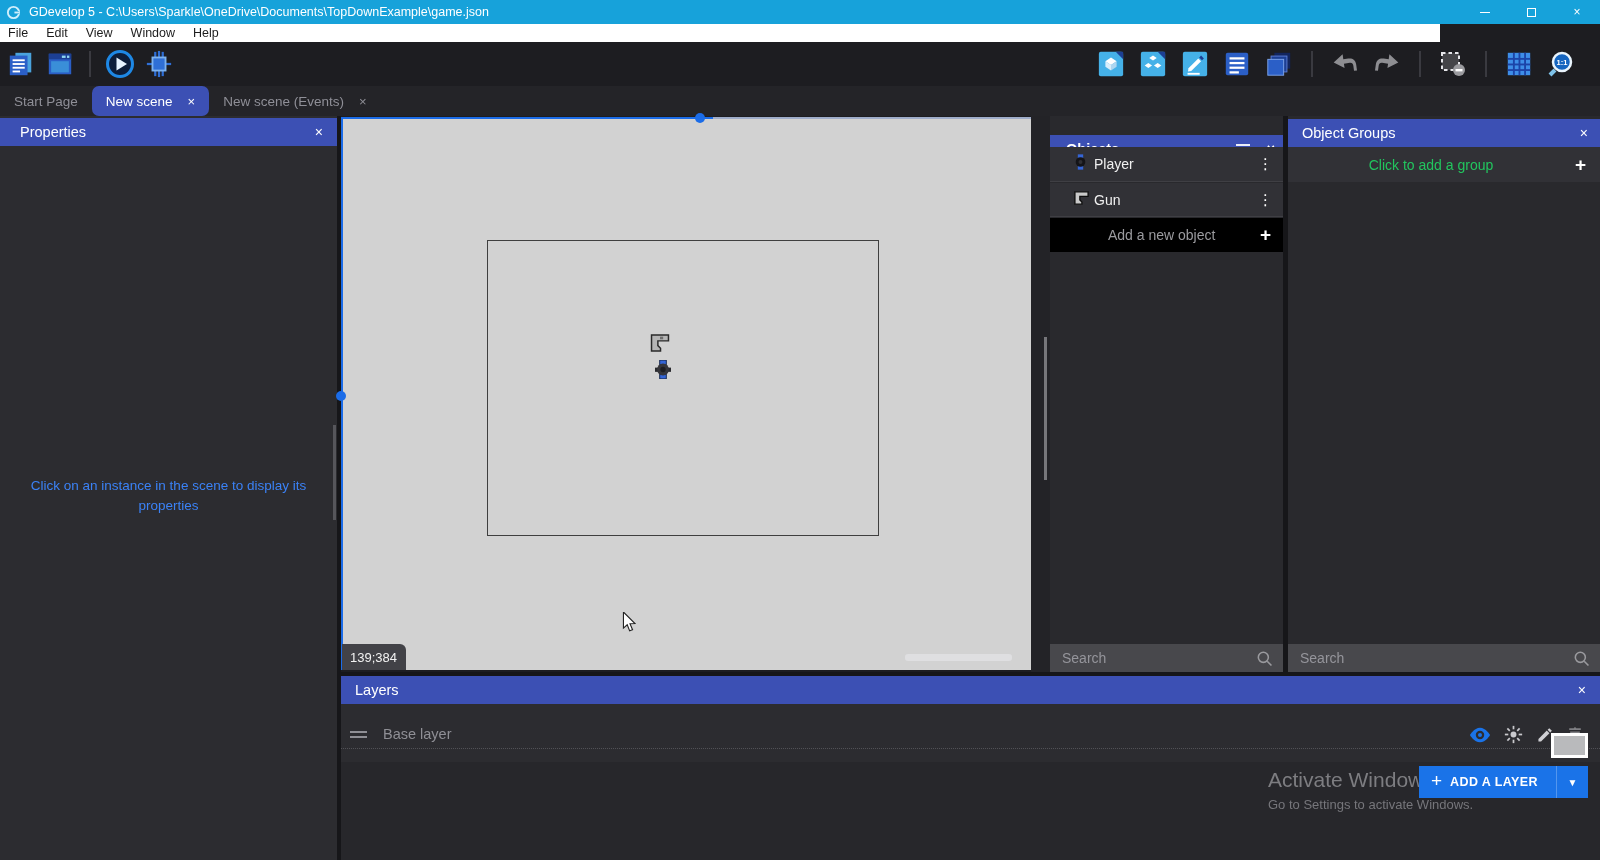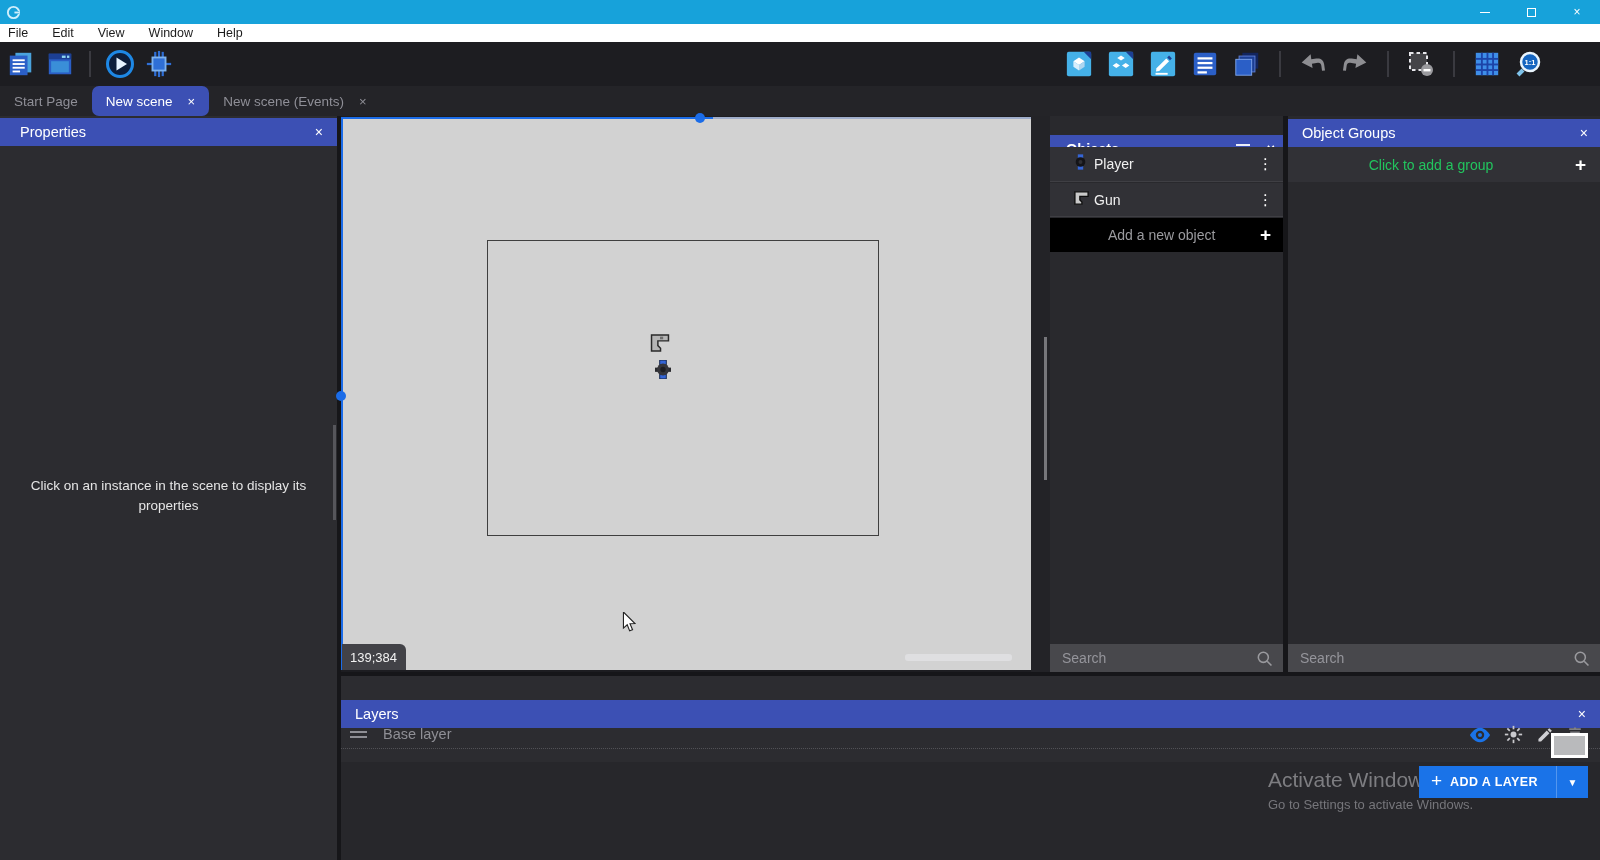--- a/index.html
+++ b/index.html
@@ -10,44 +10,44 @@
   
   .titlebar{position:absolute;left:0;top:0;width:1600px;height:24px;background:#17a2da;display:flex;align-items:center;color:#fff;}
   .titlebar .logo{margin:0 8px 0 6px;display:flex;align-items:center;}
   .titlebar .title{font-size:12.5px;}
   .win-controls{position:absolute;right:0;top:0;height:24px;display:flex;}
   .win-btn{width:46px;height:24px;display:flex;align-items:center;justify-content:center;color:#fff;font-size:12px;}
   .win-btn .sq{display:inline-block;width:9px;height:9px;border:1px solid #fff;}
   .win-btn .bar{display:inline-block;width:10px;height:1px;background:#fff;}
 
   
-  .menubar{position:absolute;left:0;top:24px;width:1600px;height:18px;background:#fff;display:flex;align-items:center;padding-left:8px;gap:24px;}
+  .menubar{position:absolute;left:0;top:24px;width:1440px;height:18px;background:#fff;display:flex;align-items:center;padding-left:8px;gap:18px;}
   .menu-item{font-size:12.5px;color:#1c1c1c;}
 
   
   .toolbar{position:absolute;left:0;top:42px;width:1600px;height:44px;background:#1d1d21;display:flex;align-items:center;}
   .tb-left{display:flex;align-items:center;gap:9px;padding-left:6px;}
-  .tb-right{display:flex;align-items:center;gap:12px;margin-left:auto;padding-right:56px;}
+  .tb-right{display:flex;align-items:center;gap:12px;margin-left:auto;padding-right:24px;}
   .tb-sep{width:2px;height:26px;background:#3a3a40;margin:0 5px;}
   .tb-icon{width:30px;height:30px;display:flex;align-items:center;justify-content:center;}
 
   
   .tabbar{position:absolute;left:0;top:86px;width:1600px;height:30px;background:#242428;display:flex;}
   .tab{height:30px;display:flex;align-items:center;padding:0 14px;font-size:13.5px;color:#8f8f97;}
   .tab.active{background:#3c50b4;color:#fff;border-radius:7px;}
   .tab .tab-x{margin-left:15px;font-size:13px;}
 
   
-  .panel-header{height:28px;background:#3c50b4;color:#fff;display:flex;align-items:center;font-size:14.5px;margin-top:24px;}
+  .panel-header{height:28px;background:#3c50b4;color:#fff;display:flex;align-items:center;font-size:14.5px;}
   .hdr-x{font-size:14px;color:#fff;}
 
   
   .properties-panel{position:absolute;left:0;top:116px;width:337px;height:744px;background:#2c2c30;}
   .properties-panel .panel-header{margin-top:2px;padding:0 14px 0 20px;justify-content:space-between;}
-  .prop-msg{position:absolute;left:24px;right:24px;top:360px;text-align:center;color:#e5e5e5;font-size:13.5px;line-height:20px;}
+  .prop-msg{position:absolute;left:24px;right:24px;top:360px;text-align:center;color:#3b82f6;font-size:13.5px;line-height:20px;}
 
   
   .vdiv{background:#161619;}
 
   
   .scene-canvas{position:absolute;left:341px;top:117px;width:690px;height:553px;background:#d2d2d2;overflow:hidden;}
   .sel-line{position:absolute;background:#1b6ce8;}
   .sel-dot{position:absolute;width:10px;height:10px;border-radius:50%;background:#1b6ce8;z-index:5;}
   .game-rect{position:absolute;left:146px;top:123px;width:392px;height:296px;border:1px solid #3f3f3f;}
   .coord-badge{position:absolute;left:1px;top:527px;height:26px;padding:0 9px 0 8px;background:#424247;color:#f2f2f2;font-size:13px;display:flex;align-items:center;border-top-right-radius:6px;}
@@ -105,20 +105,21 @@
 <div class="app">
 
   <div class="titlebar">
     <span class="logo">
       <svg width="15" height="15" viewBox="0 0 16 16">
           <circle cx="8" cy="8" r="6" fill="none" stroke="#cfeffc" stroke-width="2"></circle>
           <path d="M8 8 h6" stroke="#17a2da" stroke-width="3"></path>
           <path d="M9 8 h5" stroke="#cfeffc" stroke-width="2"></path>
         </svg>
     </span>
+    <span class="title">GDevelop 5 - C:\Users\Sparkle\OneDrive\Documents\TopDownExample\game.json</span>
     <div class="win-controls">
       <span class="win-btn">
           <span class="bar"></span>
         </span>
       <span class="win-btn">
           <span class="sq"></span>
         </span>
       <span class="win-btn">
           <span>×</span>
         </span>

